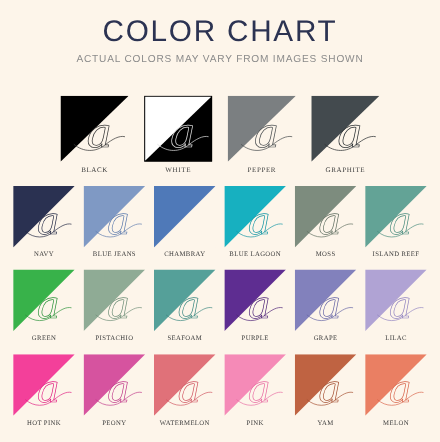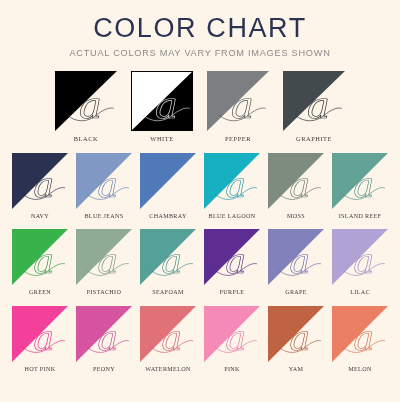--- a/index.html
+++ b/index.html
@@ -37,21 +37,21 @@
     font-weight: 400;
     line-height: 1.05;
     margin: 0;
   }
   .subtitle {
     font-family: "Liberation Sans", sans-serif;
     font-size: 9.2px;
     letter-spacing: 0.75px;
     color: #8b8b8b;
     font-weight: 400;
-    margin: 7px 0 0 0;
+    margin: 7px 0 16px 0;
     line-height: 1;
   }
 
   
   .rows {
     width: 100%;
     margin-top: 12px;
     display: flex;
     flex-direction: column;
   }

